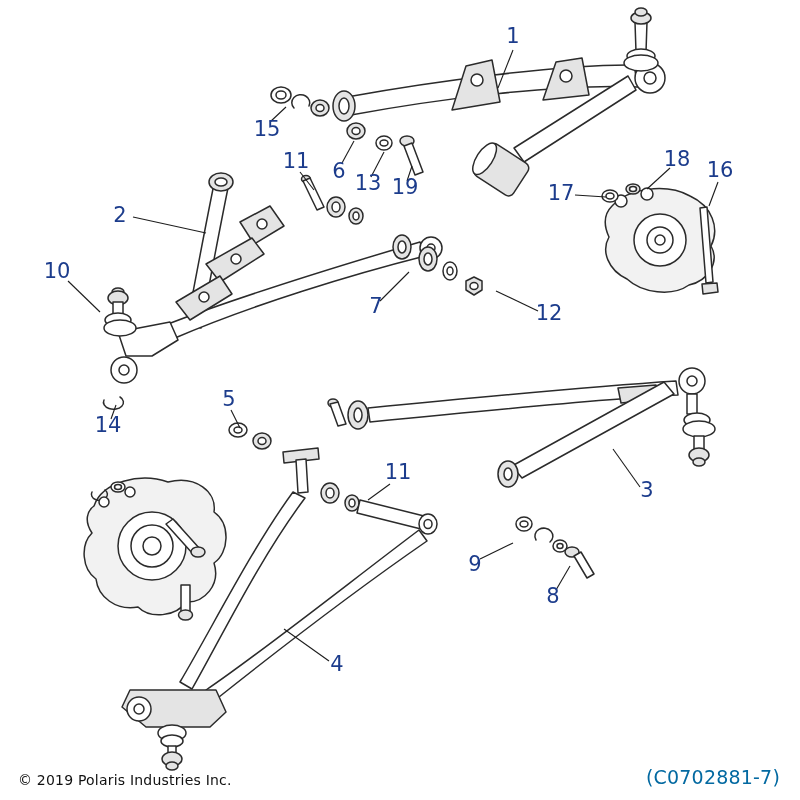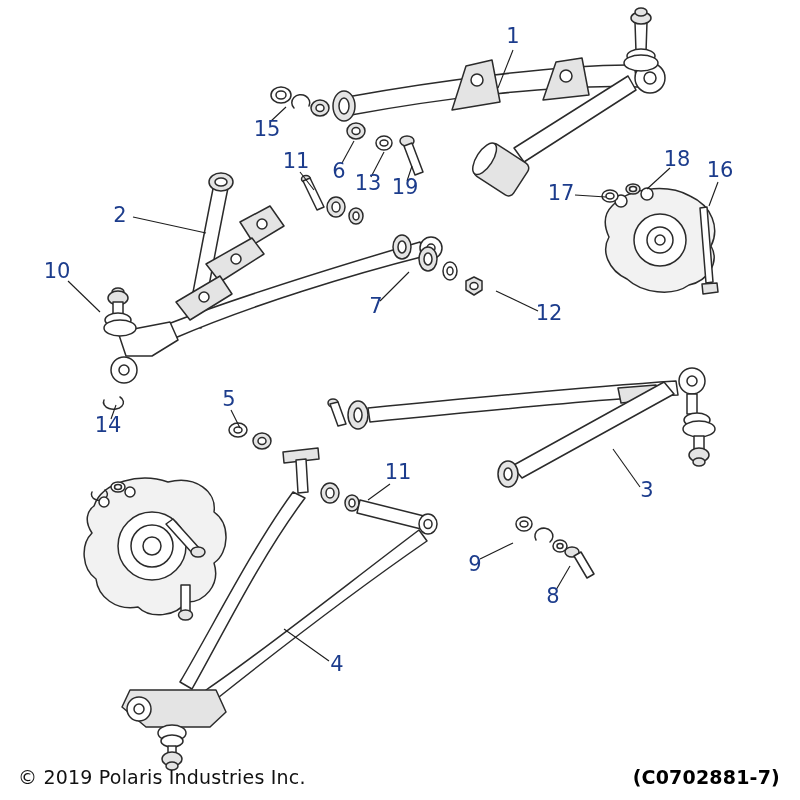--- a/index.html
+++ b/index.html
@@ -12,25 +12,25 @@
   .s  { fill:#e4e4e4; }
   .s2 { fill:#f2f2f2; }
   .n  { fill:none; }
   .leader { stroke:#1c1c1c; stroke-width:1.1; }
   .callout {
     font-family:"DejaVu Sans", sans-serif; font-size:21px;
     fill:#1c3c8c; text-anchor:middle;
   }
   .footer-left {
     position:absolute; left:18px; bottom:12px;
-    font-size:19px; color:#111111; letter-spacing:0.2px;
+    font-size:14px; color:#111111; letter-spacing:0.2px;
   }
   .footer-right {
     position:absolute; right:20px; bottom:12px;
-    font-size:19px; color:#000000; letter-spacing:0.2px;font-weight:bold;
+    font-size:19px; color:#0369a1; letter-spacing:0.2px;
   }
 </style>
 </head>
 <body>
 
 <div class="canvas">
   <svg width="800" height="800" viewBox="0 0 800 800">
 
     <g>
       <path class="p" d="M347,97 C430,82 560,64 634,65 L638,87 C560,83 432,100 351,115 Z"></path>

